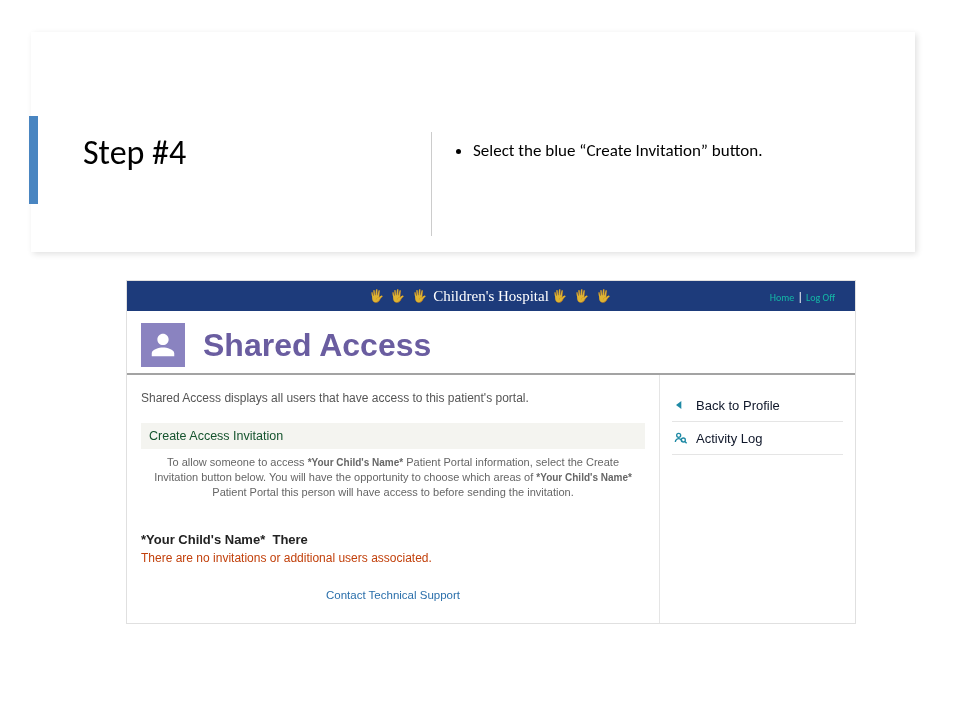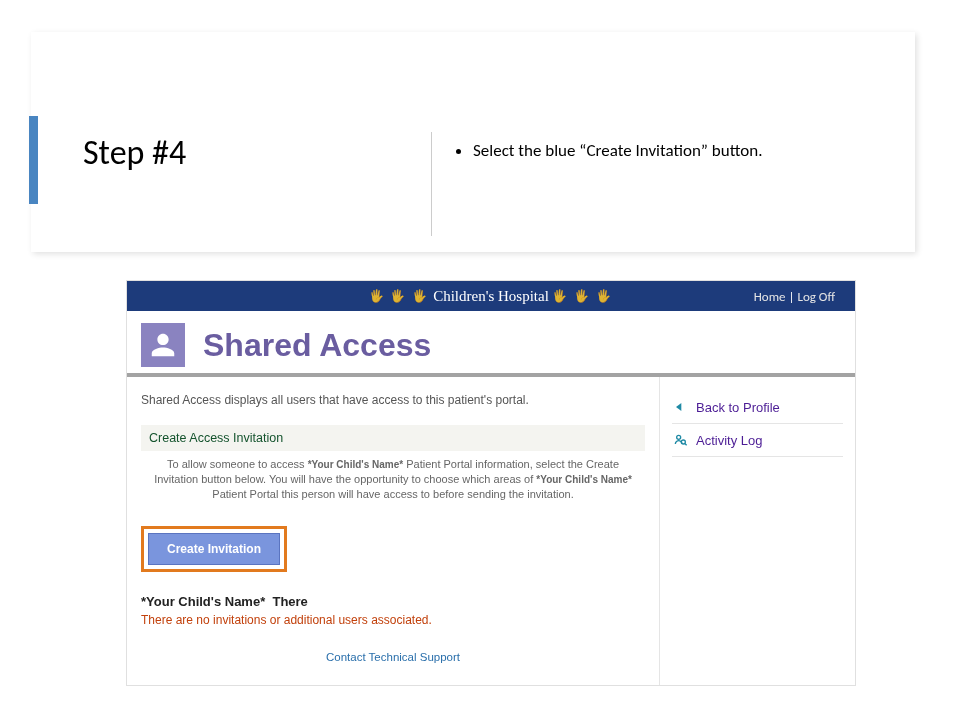--- a/index.html
+++ b/index.html
@@ -89,23 +89,23 @@
     font-family: "Comic Sans MS", cursive;
     font-size: 15px;
     color: #fff;
   }
   .portal-header .nav {
     position: absolute;
     right: 20px;
     color: #fff;
   }
   .portal-header .nav a {
-    color: #e5e5e5;
+    color: #14b8a6;
     text-decoration: none;
-    font-size: 13px;
+    font-size: 10px;
     text-align: right;
   }
 
   .portal-sub {
     display: flex;
     align-items: center;
     padding: 12px 14px 6px 14px;
     gap: 18px;
   }
   .avatar {
@@ -119,21 +119,21 @@
   .avatar svg { width: 30px; height: 30px; fill: #fff; }
   .page-title {
     font-size: 32px;
     font-weight: bold;
     color: #6a5da0;
     font-family: Verdana, sans-serif;
   }
 
   .portal-body {
     display: flex;
-    border-top: 4px solid #a3a3a3;
+    border-top: 2px solid #a3a3a3;
   }
   .main-col {
     flex: 1;
     padding: 16px 14px 10px 14px;
     font-family: Verdana, sans-serif;
   }
   .side-col {
     width: 196px;
     border-left: 1px solid #e5e5e5;
     padding: 14px 12px;
@@ -201,21 +201,21 @@
   .support a {
     font-size: 11.5px;
     color: #2a6fab;
     text-decoration: none;
   }
 
   .side-link {
     display: flex;
     align-items: center;
     gap: 8px;
-    color: #4c1d95;
+    color: #0f172a;
     font-size: 13px;
     padding: 8px 0;
     border-bottom: 1px solid #e5e5e5;
     text-decoration: none;
     cursor: pointer;
   }
   .side-link svg {
     width: 16px; height: 16px;
     stroke: #1f8aa5;
     fill: none;
@@ -260,23 +260,20 @@
     <div class="main-col">
       <div class="intro">Shared Access displays all users that have access to this patient's portal.</div>
 
       <div>
         <div class="invite-box-title">Create Access Invitation</div>
         <div class="invite-box-body">
           <span>To allow someone to access </span><span class="ph">*Your Child's Name*</span><span> Patient Portal information, select the Create Invitation button below. You will have the opportunity to choose which areas of </span><span class="ph">*Your Child's Name*</span><span> Patient Portal this person will have access to before sending the invitation.</span>
         </div>
       </div>
 
-      <div class="create-btn-wrap">
-        <button class="create-btn">Create Invitation</button>
-      </div>
 
       <div class="users-title">
         <span class="ph">*Your Child's Name*</span>&nbsp;&nbsp;<span class="word">There</span>
       </div>
       <div class="users-empty">There are no invitations or additional users associated.</div>
 
       <div class="support">
         <a>Contact Technical Support</a>
       </div>
     </div>

